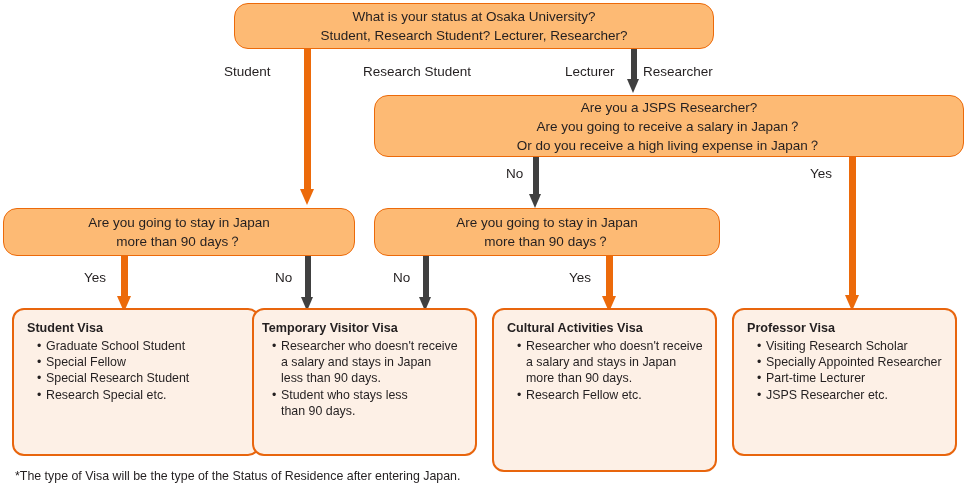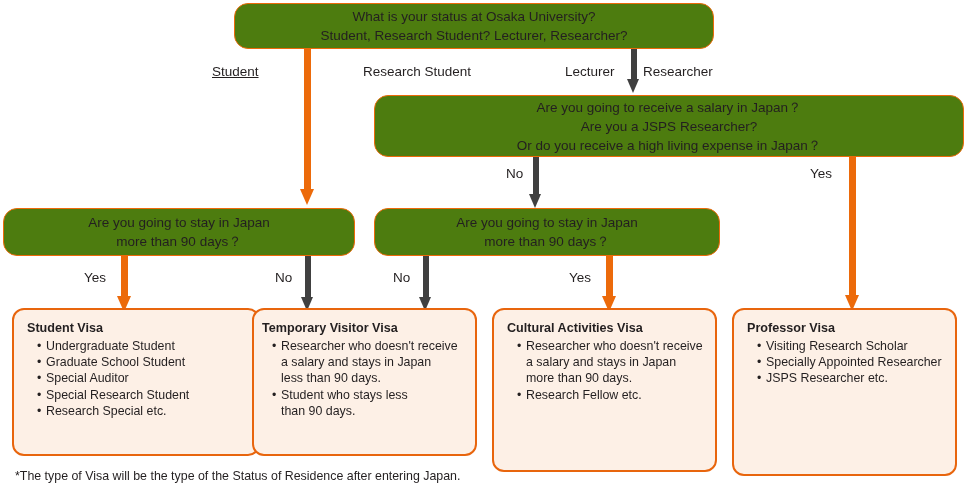--- a/index.html
+++ b/index.html
@@ -17,21 +17,21 @@
     width: 966px;
     height: 492px;
     overflow: hidden;
     background: #ffffff;
   }
   
   .qbox {
     position: absolute;
     border: 1.6px solid #ec6a0a;
     border-radius: 14px;
-    background: #4d7c0f;
+    background: #fdba74;
     display: flex;
     flex-direction: column;
     align-items: center;
     justify-content: center;
     text-align: center;
     font-size: 13.5px;
     line-height: 19px;
     color: #231f20;
     padding: 3px 24px;
   }
@@ -120,28 +120,28 @@
   <div class="arrow" style="left:300px; top:49px; width:14px; height:156px;">
     <div class="shaft" style="left:3.5px; top:0; width:7px; height:142px; background:#ec6a0a;"></div>
     <div class="head" style="left:0; top:140px; border-left:7px solid transparent; border-right:7px solid transparent; border-top:16px solid #ec6a0a;"></div>
   </div>
 
   <div class="arrow" style="left:627px; top:49px; width:13px; height:46px;">
     <div class="shaft" style="left:3.5px; top:0; width:6px; height:32px; background:#404040;"></div>
     <div class="head" style="left:0; top:30px; border-left:6.5px solid transparent; border-right:6.5px solid transparent; border-top:14px solid #404040;"></div>
   </div>
 
-  <div class="blabel" style="left:212px; top:64px;text-decoration:underline;">Student</div>
+  <div class="blabel" style="left:224px; top:64px;">Student</div>
   <div class="blabel" style="left:319px; top:64px;margin-left:44px;">Research Student</div>
   <div class="blabel" style="left:565px; top:64px;">Lecturer</div>
   <div class="blabel" style="left:643px; top:64px;">Researcher</div>
 
   <div class="qbox" style="left:374px; top:95px; width:590px; height:62px;">
+    <div class="qline">Are you a JSPS Researcher?</div>
     <div class="qline">Are you going to receive a salary in Japan？</div>
-    <div class="qline">Are you a JSPS Researcher?</div>
     <div class="qline">Or do you receive a high living expense in Japan？</div>
   </div>
 
   <div class="arrow" style="left:529px; top:157px; width:13px; height:53px;">
     <div class="shaft" style="left:3.5px; top:0; width:6px; height:39px; background:#404040;"></div>
     <div class="head" style="left:0; top:37px; border-left:6.5px solid transparent; border-right:6.5px solid transparent; border-top:14px solid #404040;"></div>
   </div>
 
   <div class="arrow" style="left:845px; top:157px; width:14px; height:156px;">
     <div class="shaft" style="left:3.5px; top:0; width:7px; height:140px; background:#ec6a0a;"></div>
@@ -182,23 +182,22 @@
   </div>
 
   <div class="blabel" style="left:84px; top:270px;">Yes</div>
   <div class="blabel" style="left:275px; top:270px;">No</div>
   <div class="blabel" style="left:393px; top:270px;">No</div>
   <div class="blabel" style="left:569px; top:270px;">Yes</div>
 
   <div class="rbox" style="left:12px; top:308px; width:248px; height:148px;">
     <div class="rtitle">Student Visa</div>
     <ul>
-      <li>Undergraduate Student</li>
       <li>Graduate School Student</li>
-      <li>Special Auditor</li>
+      <li>Special Fellow</li>
       <li>Special Research Student</li>
       <li>Research Special   etc.</li>
     </ul>
   </div>
 
   <div class="rbox" style="left:252px; top:308px; width:225px; height:148px;padding-left:8px;">
     <div class="rtitle">Temporary Visitor Visa</div>
     <ul>
       <li>Researcher who doesn't receive
 a salary and stays in Japan
@@ -211,24 +210,25 @@
   <div class="rbox" style="left:492px; top:308px; width:225px; height:164px;">
     <div class="rtitle">Cultural Activities Visa</div>
     <ul>
       <li>Researcher who doesn't receive
 a salary and stays in Japan
 more than 90 days.</li>
       <li>Research Fellow etc.</li>
     </ul>
   </div>
 
-  <div class="rbox" style="left:732px; top:308px; width:225px; height:168px;">
+  <div class="rbox" style="left:732px; top:308px; width:225px; height:148px;">
     <div class="rtitle">Professor Visa</div>
     <ul>
       <li>Visiting Research Scholar</li>
       <li>Specially Appointed Researcher</li>
+      <li>Part-time Lecturer</li>
       <li>JSPS Researcher   etc.</li>
     </ul>
   </div>
 
   <div class="footnote" style="left:15px; top:468px;">*The type of Visa will be the type of the Status of Residence after entering Japan.</div>
 
 </div>
 
 </body></html>

